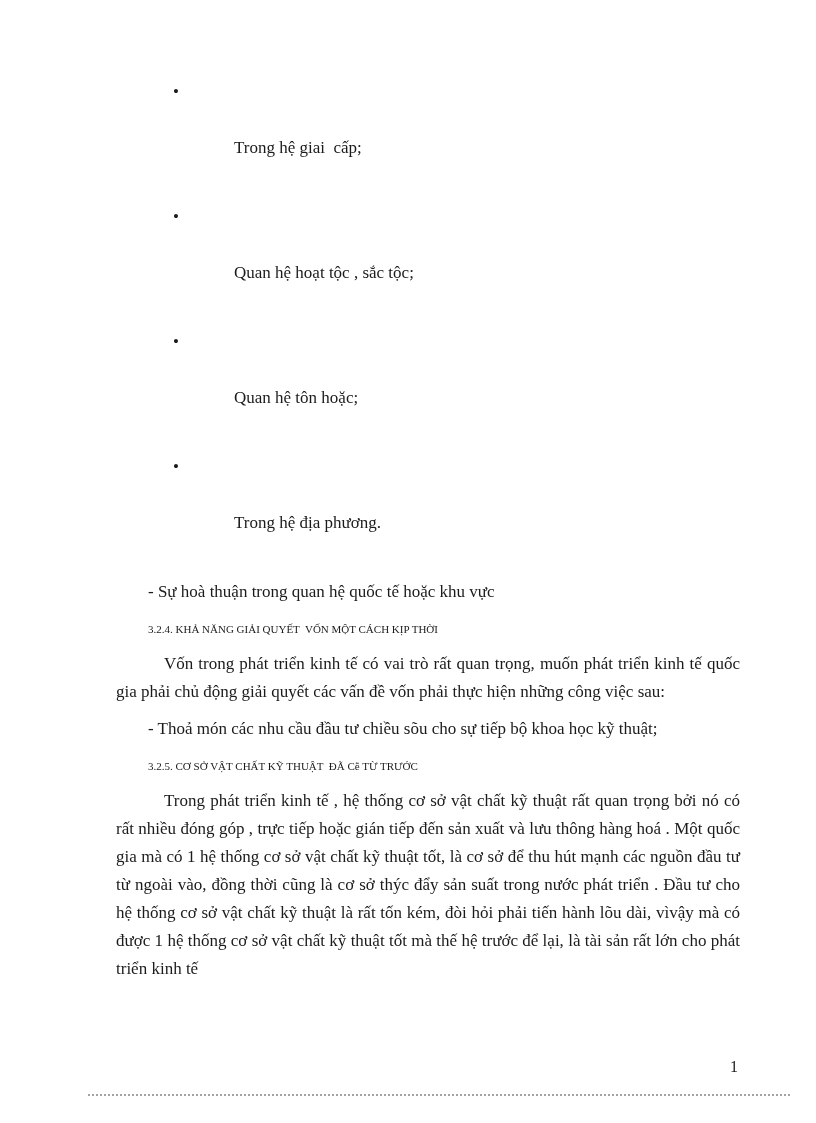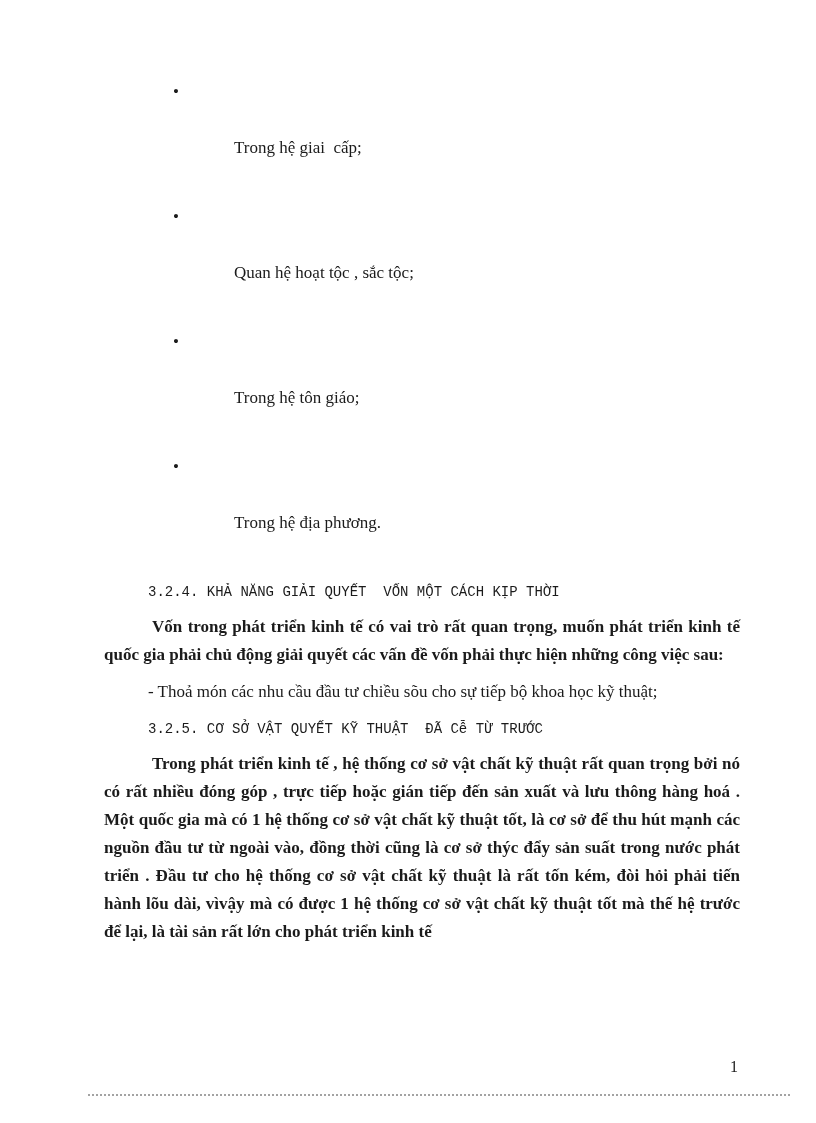--- a/index.html
+++ b/index.html
@@ -42,32 +42,30 @@
     left: 73px;
     top: 0;
   }
   .dash-line {
     margin: 0 0 9px 0;
     padding-left: 48px;
     white-space: pre-wrap;
   }
   .heading {
     font-weight: normal;
-    font-size: 14px;
+    font-size: 11px;
     line-height: 28px;
     margin: 2px 0 7px 0;
     padding-left: 48px;
     white-space: pre-wrap;
-    font-family: Liberation Mono, monospace;
   }
   .para {
-    margin: 0 0 9px 4px;
+    margin: 0 0 9px 16px;
     text-align: justify;
     text-indent: 48px;
-    font-weight: bold;
   }
   .para.indent-lg {
     text-indent: 56px;
   }
   .page-number {
     position: absolute;
     right: 78px;
     bottom: 46px;
     font-size: 16px;
     line-height: 20px;
@@ -91,36 +89,37 @@
       <li class="bullet-item">
         <span class="bullet-marker">•</span>
         <span>Trong hệ giai  cấp;</span>
       </li>
       <li class="bullet-item">
         <span class="bullet-marker">•</span>
         <span>Quan hệ hoạt tộc , sắc tộc;</span>
       </li>
       <li class="bullet-item">
         <span class="bullet-marker">•</span>
-        <span>Trong hệ tôn giáo;</span>
+        <span>Quan hệ tôn hoặc;</span>
       </li>
       <li class="bullet-item">
         <span class="bullet-marker">•</span>
         <span>Trong hệ địa phương.</span>
       </li>
     </ul>
 
+    <p class="dash-line">- Sự hoà thuận trong quan hệ quốc tế hoặc khu vực</p>
 
     <h3 class="heading">3.2.4. KHẢ NĂNG GIẢI QUYẾT  VỐN MỘT CÁCH KỊP THỜI</h3>
 
     <p class="para">Vốn trong phát triển kinh tế có vai trò rất quan trọng, muốn phát triển kinh tế quốc gia phải chủ động giải quyết các vấn đề vốn phải thực hiện những công việc sau:</p>
 
     <p class="dash-line">- Thoả món các nhu cầu đầu tư chiều sõu cho sự tiếp bộ khoa học kỹ thuật;</p>
 
-    <h3 class="heading">3.2.5. CƠ SỞ VẬT QUYẾT KỸ THUẬT  ĐÃ Cễ TỪ TRƯỚC</h3>
+    <h3 class="heading">3.2.5. CƠ SỞ VẬT CHẤT KỸ THUẬT  ĐÃ Cễ TỪ TRƯỚC</h3>
 
     <p class="para">Trong phát triển kinh tế , hệ thống cơ sở vật chất kỹ thuật rất quan trọng bởi nó có rất nhiều đóng góp , trực tiếp hoặc gián tiếp đến sản xuất và lưu thông hàng hoá . Một quốc gia mà có 1 hệ thống cơ sở vật chất kỹ thuật tốt, là cơ sở để thu hút mạnh các nguồn đầu tư từ ngoài vào, đồng thời cũng là cơ sở thýc đẩy sản suất trong nước phát triển . Đầu tư cho hệ thống cơ sở vật chất kỹ thuật là rất tốn kém, đòi hỏi phải tiến hành lõu dài, vìvậy mà có được 1 hệ thống cơ sở vật chất kỹ thuật tốt mà thế hệ trước để lại, là tài sản rất lớn cho phát triển kinh tế</p>
 
   </div>
 
   <div class="page-number">1</div>
   <div class="footer-rule"></div>
 </div>
 
 </body></html>

